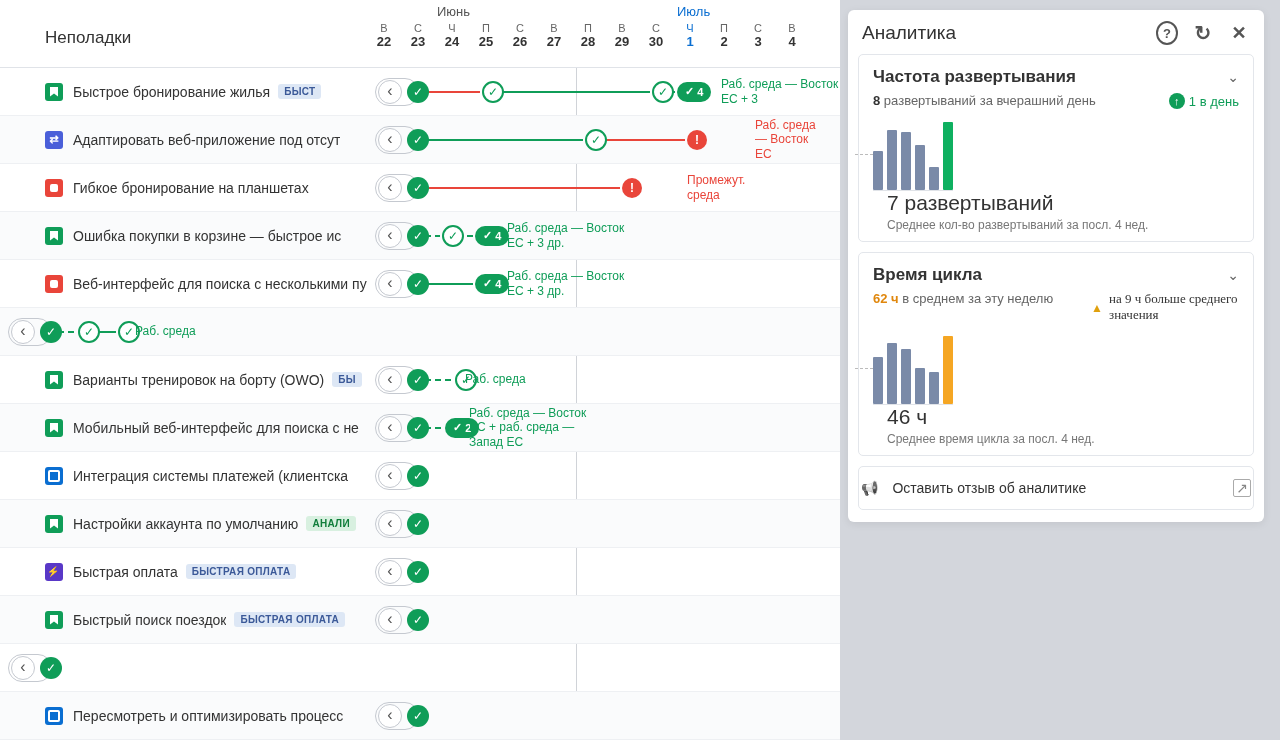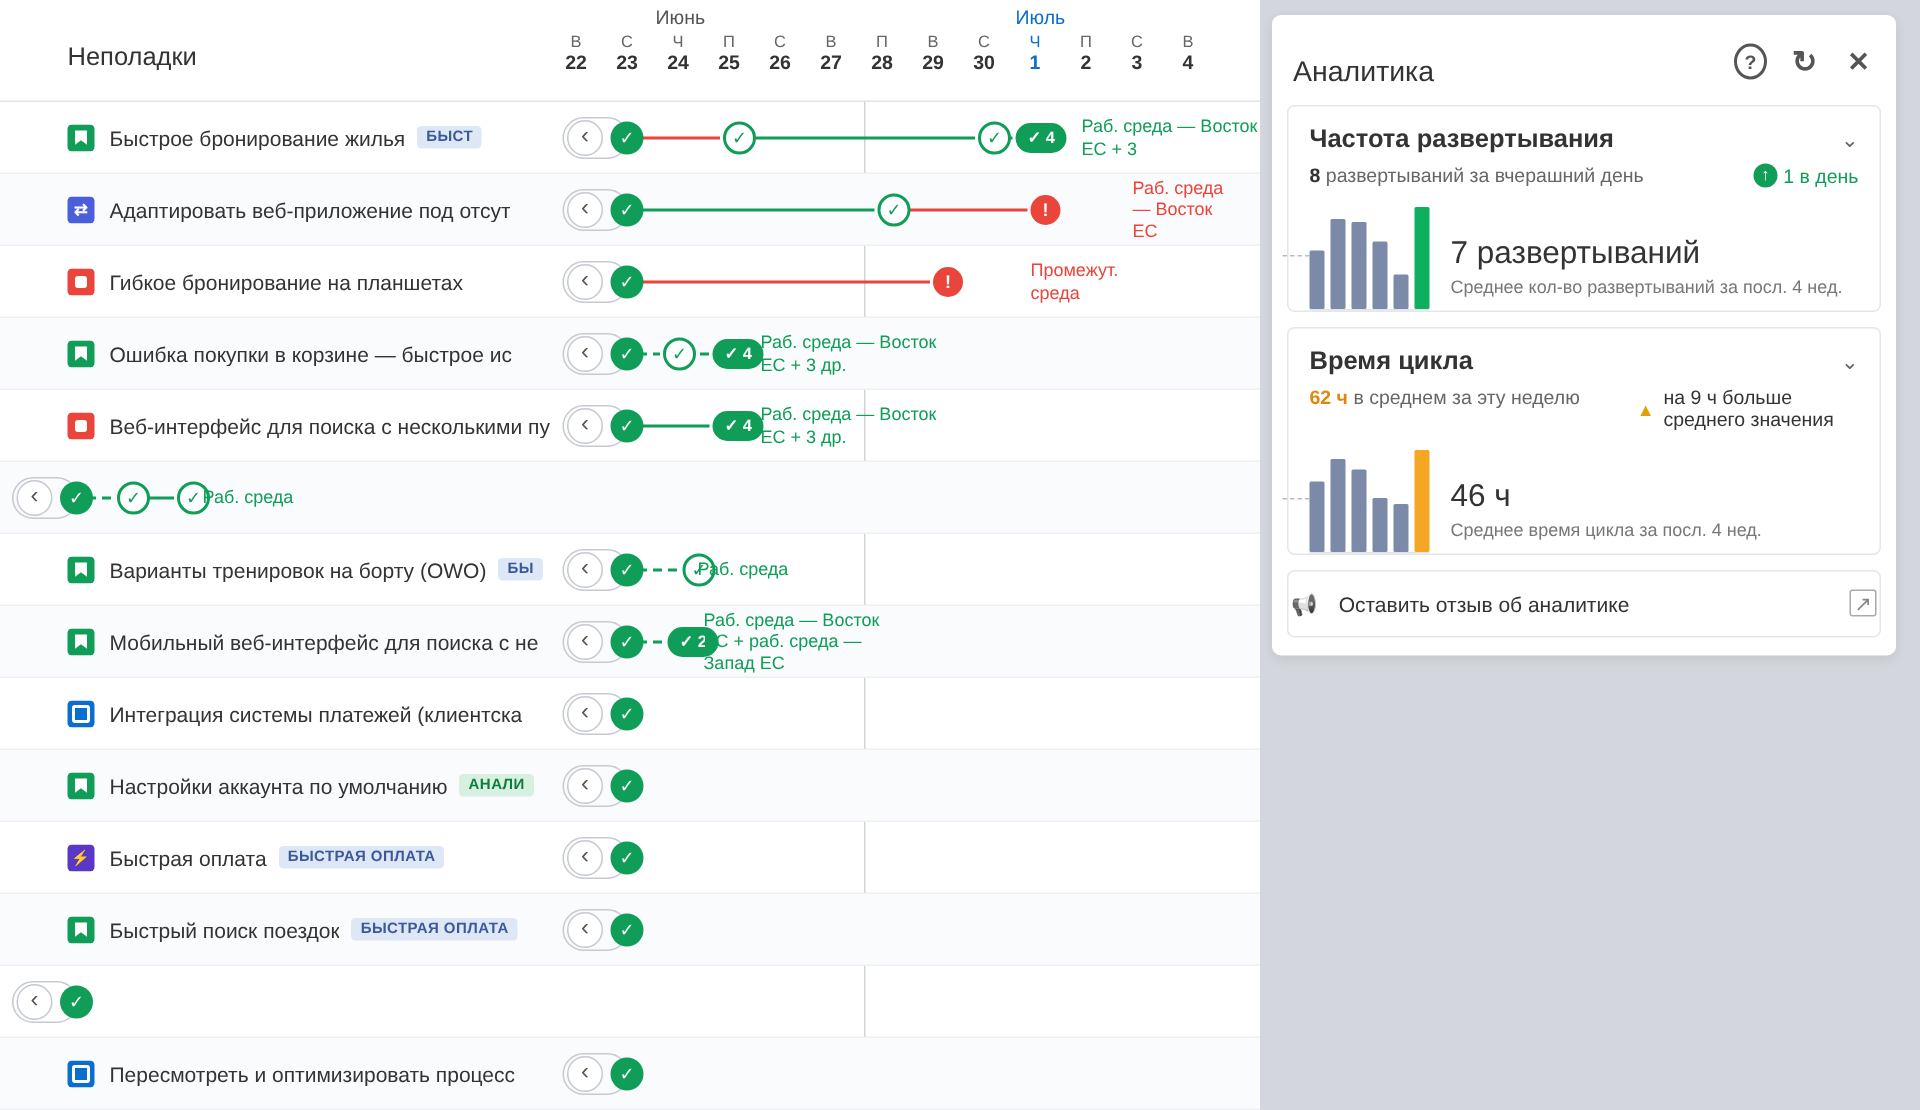--- a/index.html
+++ b/index.html
@@ -48,39 +48,39 @@
 .warn-circle::before { content: "!"; }
 .connector { position: absolute; height: 2px; z-index: 1; }
 .conn-green { background: #0f9d58; }
 .conn-red { background: #e9453a; }
 .conn-dash-green { background: repeating-linear-gradient(90deg, #0f9d58 0 6px, transparent 6px 10px); }
 .env-label { position: absolute; font-size: 12px; color: #0f9d58; line-height: 1.2; z-index: 2; }
 .env-label.red { color: #e9453a; padding-left: 48px; }
 .analytics-panel { width: 440px; background: transparent; padding: 10px 16px 0 8px; }
 .panel-card { background: #fff; border-radius: 6px; box-shadow: 0 2px 8px rgba(0,0,0,0.08); padding: 12px 0; }
 .panel-header { display: flex; align-items: center; justify-content: space-between; padding: 0 14px 10px; }
-.panel-title { font-size: 19px; color: #333; margin-top: 16px; }
+.panel-title { font-size: 19px; color: #333; }
 .panel-actions { display: flex; gap: 14px; align-items: center; }
 .icon-btn { width: 22px; height: 22px; cursor: pointer; color: #555; display: flex; align-items: center; justify-content: center; }
 .help-icon::before { content: "?"; width: 20px; height: 20px; border: 2px solid #555; border-radius: 50%; display: flex; align-items: center; justify-content: center; font-weight: bold; font-size: 13px; }
 .refresh-icon::before { content: "↻"; font-size: 20px; font-weight: bold; }
 .close-icon::before { content: "✕"; font-size: 18px; font-weight: bold; }
 .metric-card { margin: 0 10px 10px; border: 1px solid #e3e6eb; border-radius: 5px; padding: 12px 14px 0; }
 .metric-header { display: flex; justify-content: space-between; align-items: center; }
 .metric-title { font-size: 17px; font-weight: 600; color: #333; }
 .expand-chevron { color: #666; font-size: 14px; cursor: pointer; }
 .metric-sub { display: flex; justify-content: space-between; margin-top: 6px; font-size: 13px; }
 .metric-sub-left { color: #666; }
 .metric-sub-left b { color: #333; font-weight: 700; }
 .metric-sub-left .orange { color: #e0870d; font-weight: 600; }
 .trend-up { color: #0f9d58; display: flex; align-items: center; gap: 4px; font-weight: 500; }
 .trend-up::before { content: "↑"; width: 16px; height: 16px; background: #0f9d58; color: #fff; border-radius: 50%; display: inline-flex; align-items: center; justify-content: center; font-size: 11px; }
-.trend-warn { color: #333; display: flex; align-items: center; gap: 6px; font-size: 13px; }
+.trend-warn { color: #333; display: flex; align-items: center; gap: 6px; font-size: 13px; font-family: Liberation Serif, serif; }
 .trend-warn::before { content: "▲"; color: #e0a00d; font-size: 12px; margin-top: 2px; }
-.metric-body { display: flex; margin-top: 10px; align-items: flex-end; }
+.metric-body { display: flex; margin-top: 10px; align-items: flex-start; flex-direction: column; }
 .bar-chart { display: flex; align-items: flex-end; gap: 4px; height: 72px; border-bottom: 1px solid #e0e3e8; padding-bottom: 0; position: relative; }
 .bar-chart::before { content: ""; position: absolute; left: -18px; top: 35px; width: 18px; border-top: 1px dashed #bbb; }
 .bar { width: 10px; background: #7a8aa8; border-radius: 1px; }
 .bar.accent-green { background: #0eb060; }
 .bar.accent-orange { background: #f5a623; }
 .metric-summary { margin-left: 14px; padding-bottom: 8px; }
 .metric-big { font-size: 21px; color: #333; font-weight: 400; }
 .metric-desc { font-size: 12px; color: #777; line-height: 1.35; margin-top: 2px; }
 .feedback-row { margin: 0 10px; border: 1px solid #e3e6eb; border-radius: 5px; padding: 12px 2px; display: flex; align-items: center; justify-content: space-between; cursor: pointer; }
 .feedback-left { display: flex; align-items: center; gap: 14px; font-size: 14px; color: #333; }

